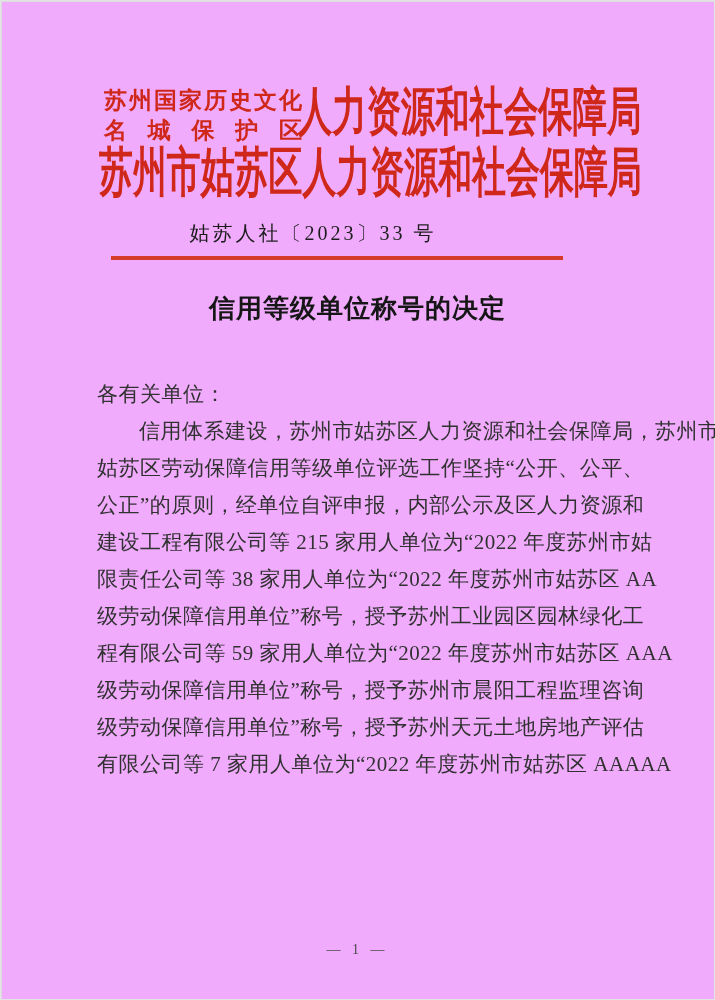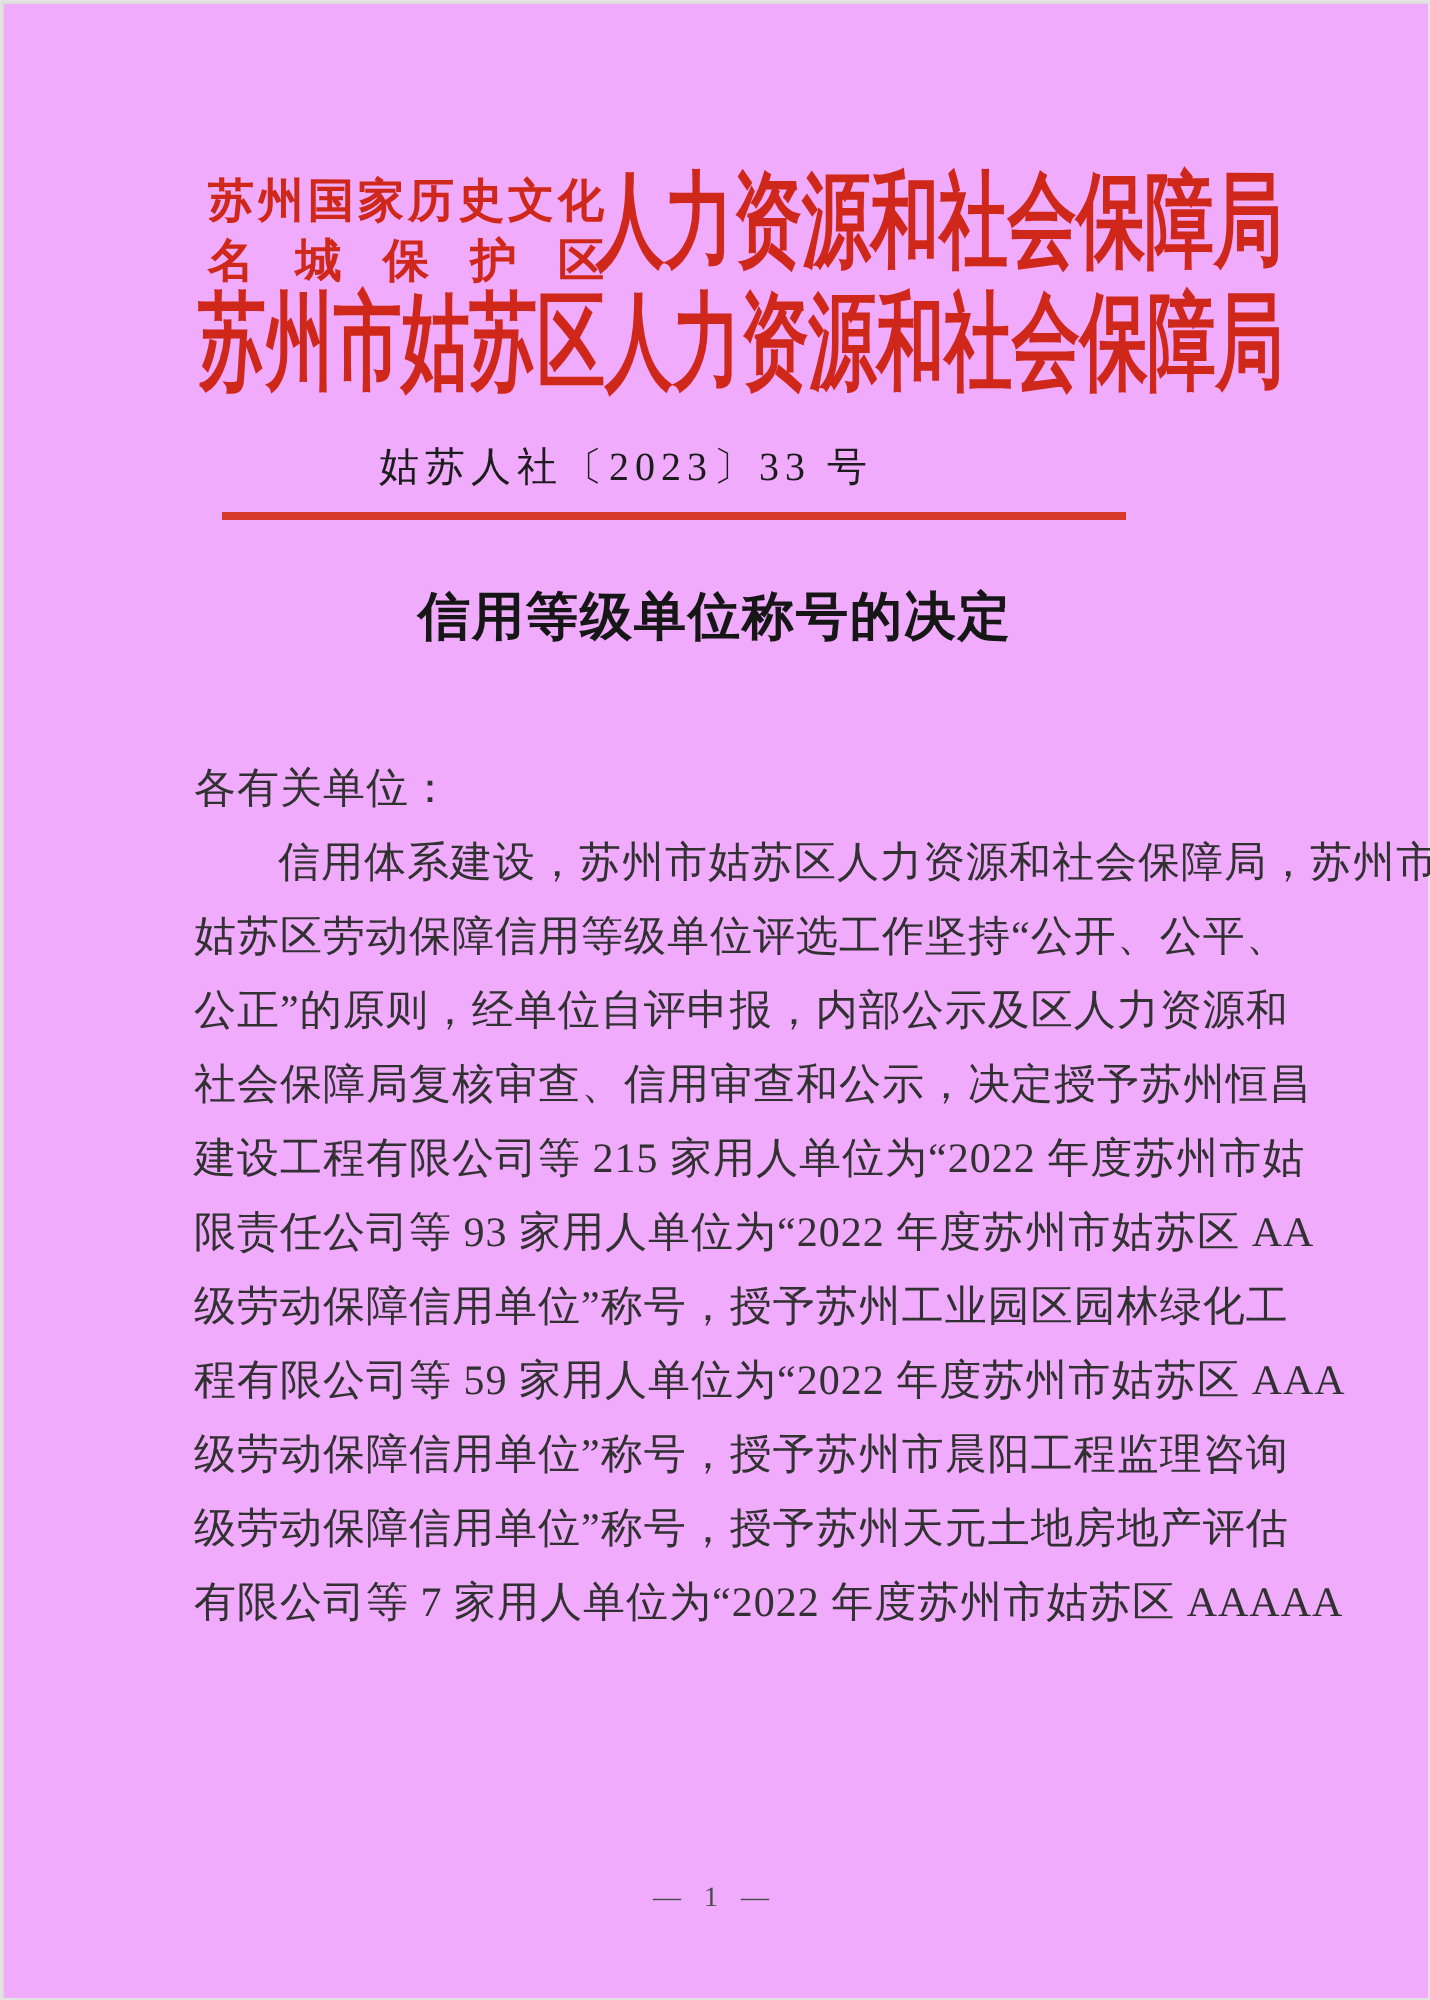--- a/index.html
+++ b/index.html
@@ -95,23 +95,22 @@
   <div class="doc-title">
     <div>信用等级单位称号的决定</div>
   </div>
 
   <div class="doc-body">
     <div class="body-line">各有关单位：</div>
     <div class="para">
         <div class="body-line">信用体系建设，苏州市姑苏区人力资源和社会保障局，苏州市</div>
         <div class="body-line">姑苏区劳动保障信用等级单位评选工作坚持“公开、公平、</div>
         <div class="body-line">公正”的原则，经单位自评申报，内部公示及区人力资源和</div>
-        <div class="body-line">社会保障局复核审查、信用审查和公示，决定授予苏州恒昌</div>
         <div class="body-line">建设工程有限公司等 215 家用人单位为“2022 年度苏州市姑</div>
-        <div class="body-line">限责任公司等 93 家用人单位为“2022 年度苏州市姑苏区 AA</div>
+        <div class="body-line">限责任公司等 38 家用人单位为“2022 年度苏州市姑苏区 AA</div>
         <div class="body-line">级劳动保障信用单位”称号，授予苏州工业园区园林绿化工</div>
         <div class="body-line">程有限公司等 59 家用人单位为“2022 年度苏州市姑苏区 AAA</div>
         <div class="body-line">级劳动保障信用单位”称号，授予苏州市晨阳工程监理咨询</div>
         <div class="body-line">级劳动保障信用单位”称号，授予苏州天元土地房地产评估</div>
         <div class="body-line">有限公司等 7 家用人单位为“2022 年度苏州市姑苏区 AAAAA</div>
       </div>
   </div>
 
   <div class="page-footer">— 1 —</div>
 

